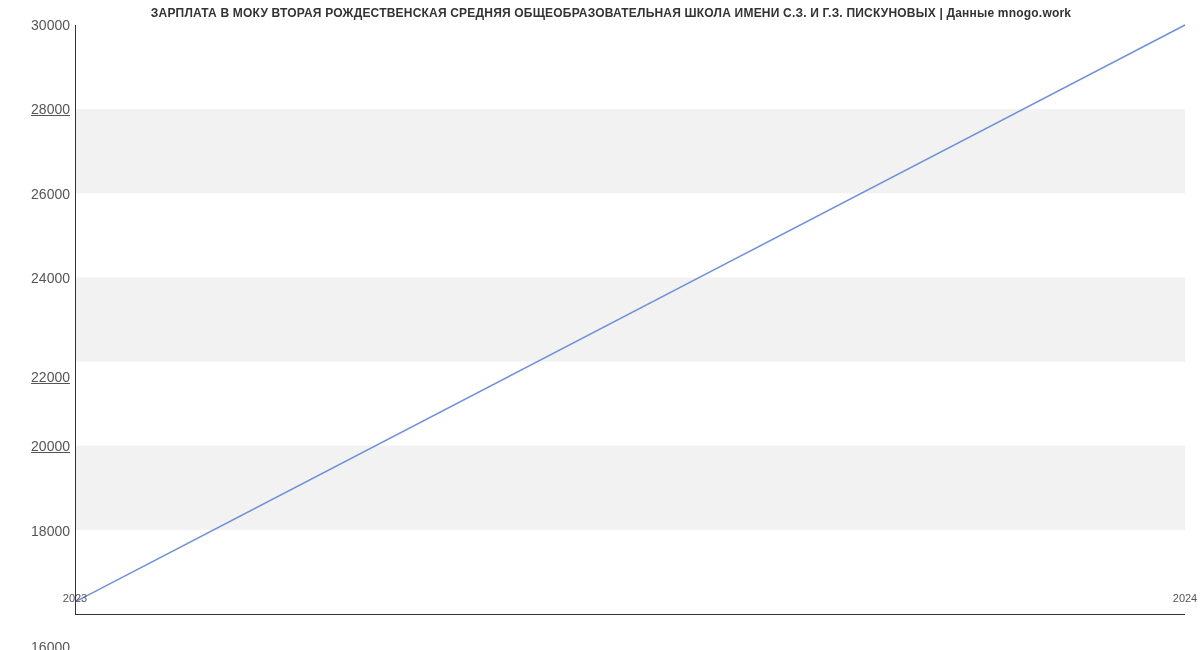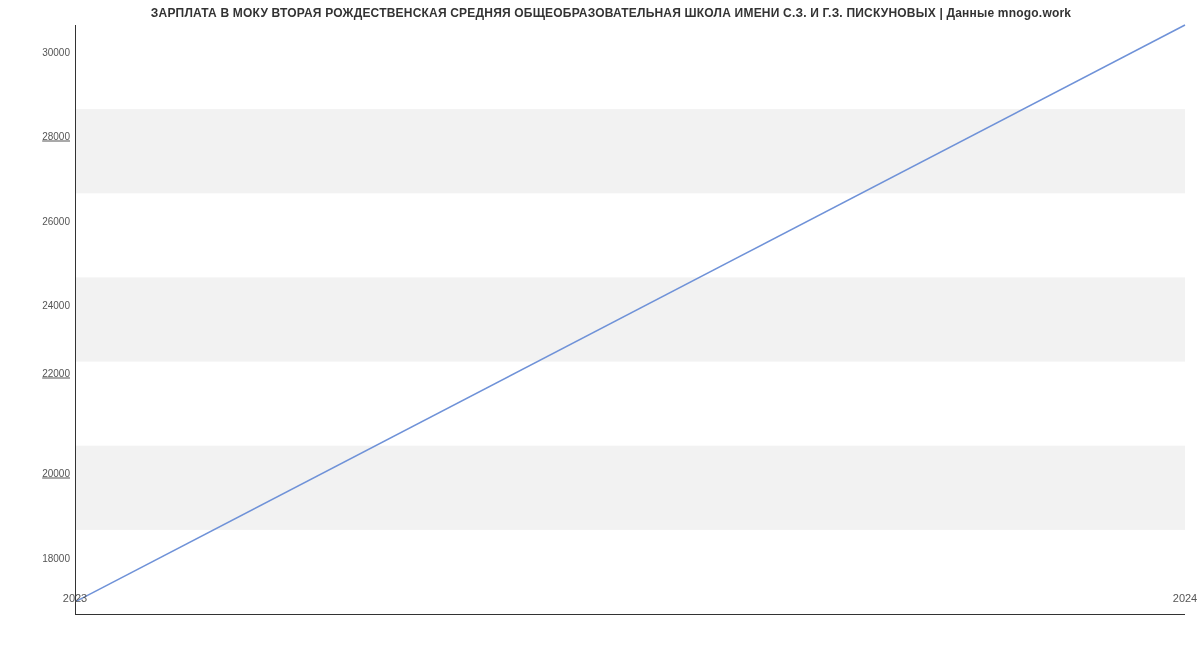--- a/index.html
+++ b/index.html
@@ -29,25 +29,24 @@
     top: 25px;
     width: 1110px;
     height: 590px;
     border-left: 1px solid #333;
     border-bottom: 1px solid #333;
   }
   .ytick {
     position: absolute;
     right: 1130px;
     transform: translateY(-50%);
-    font-size: 10px;
+    font-size: 14px;
     color: #555;
     text-align: right;
     width: 55px;
-    margin-top: 27px;
   }
   .xtick {
     position: absolute;
     top: 592px;
     font-size: 11px;
     color: #555;
     transform: translateX(-50%);
   }
   svg.lines {
     position: absolute;
@@ -73,21 +72,21 @@
     <g id="series">
         <path d="M0,577.3571428571429 L1110,0" fill="none" stroke="#6f92d8" stroke-width="1.5"></path>
       </g>
   </svg>
 </div>
 
 <div id="yticks">
     <div class="ytick" style="top: 647px;">16000</div>
     <div class="ytick" style="top: 530.714px;">18000</div>
     <div class="ytick" style="top: 446.429px; text-decoration: underline;">20000</div>
-    <div class="ytick" style="top: 346px; text-decoration: underline;">22000</div>
+    <div class="ytick" style="top: 377px; text-decoration: underline;">22000</div>
     <div class="ytick" style="top: 277.857px;">24000</div>
     <div class="ytick" style="top: 193.571px;">26000</div>
     <div class="ytick" style="top: 109.286px; text-decoration: underline;">28000</div>
     <div class="ytick" style="top: 25px;">30000</div>
   </div>
 <div id="xticks">
     <div class="xtick" style="left: 75px;">2023</div>
     <div class="xtick" style="left: 1185px;">2024</div>
   </div>
 

